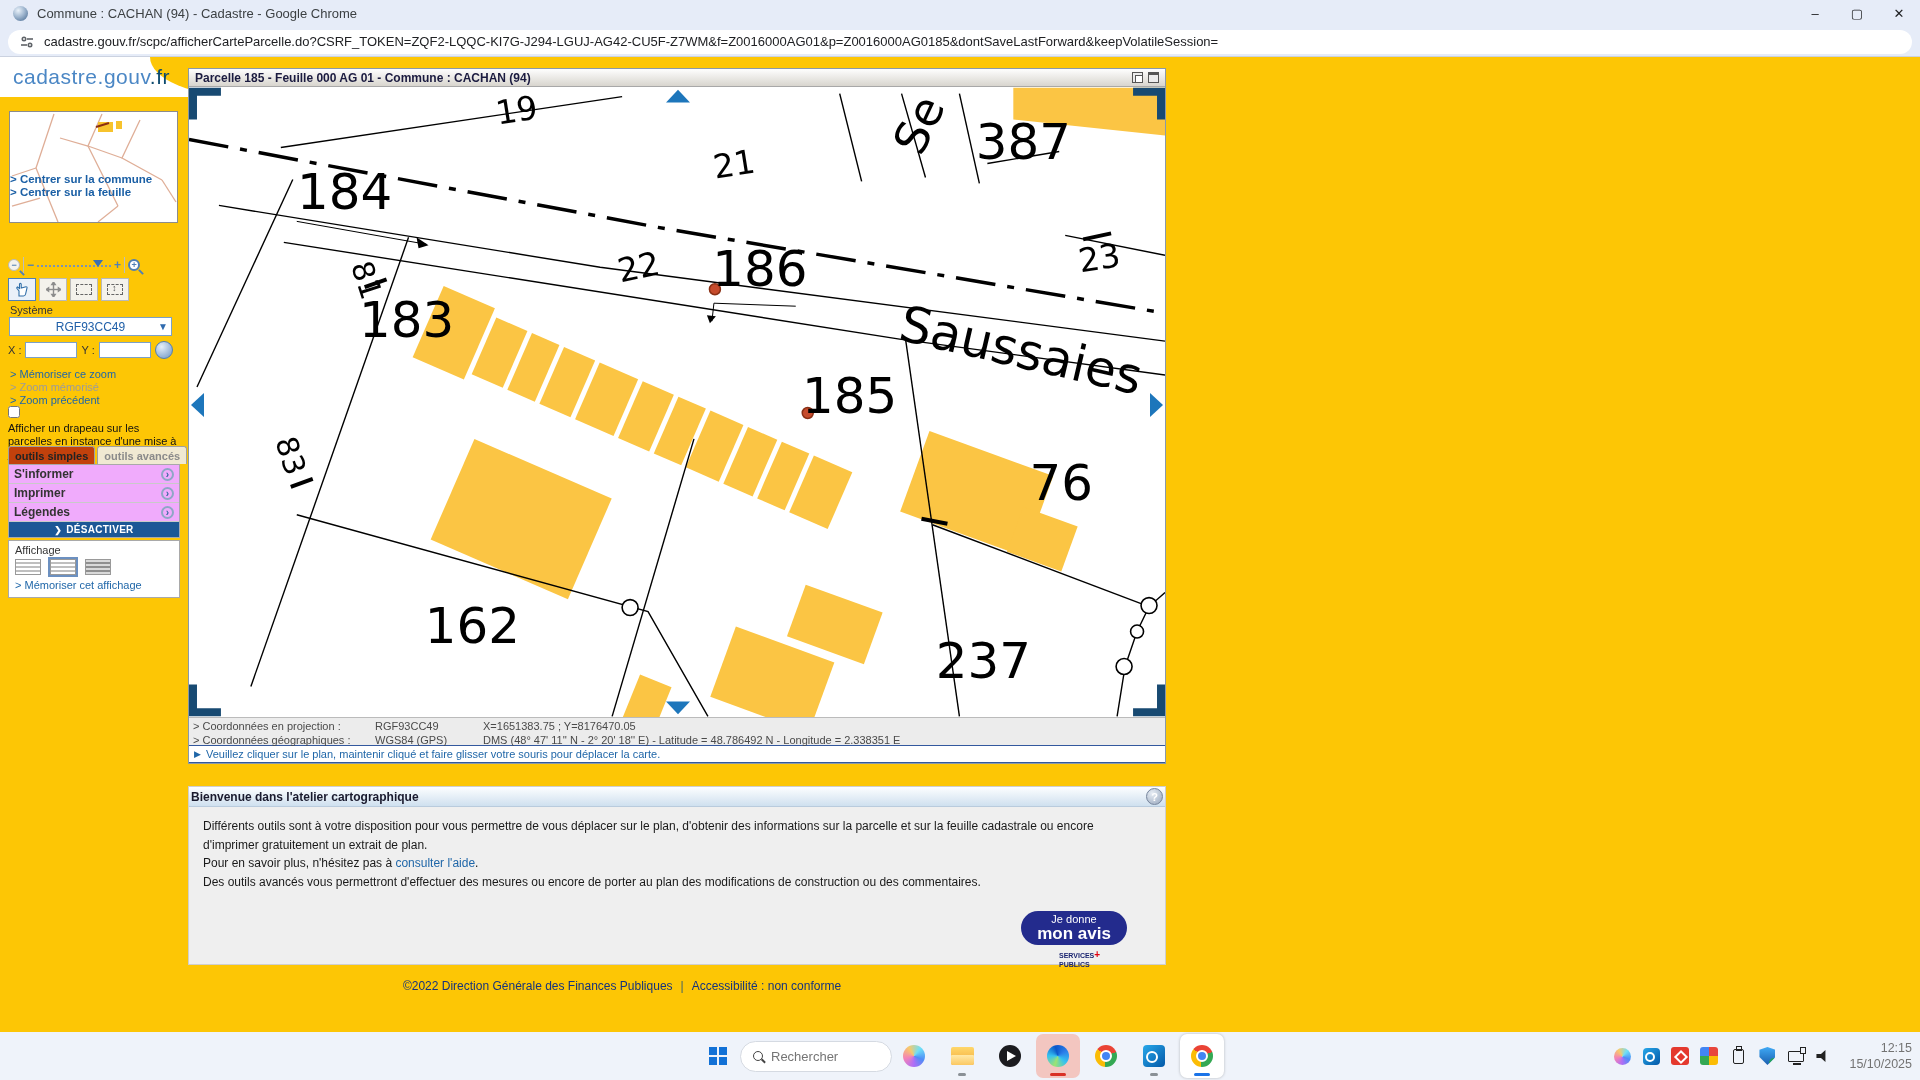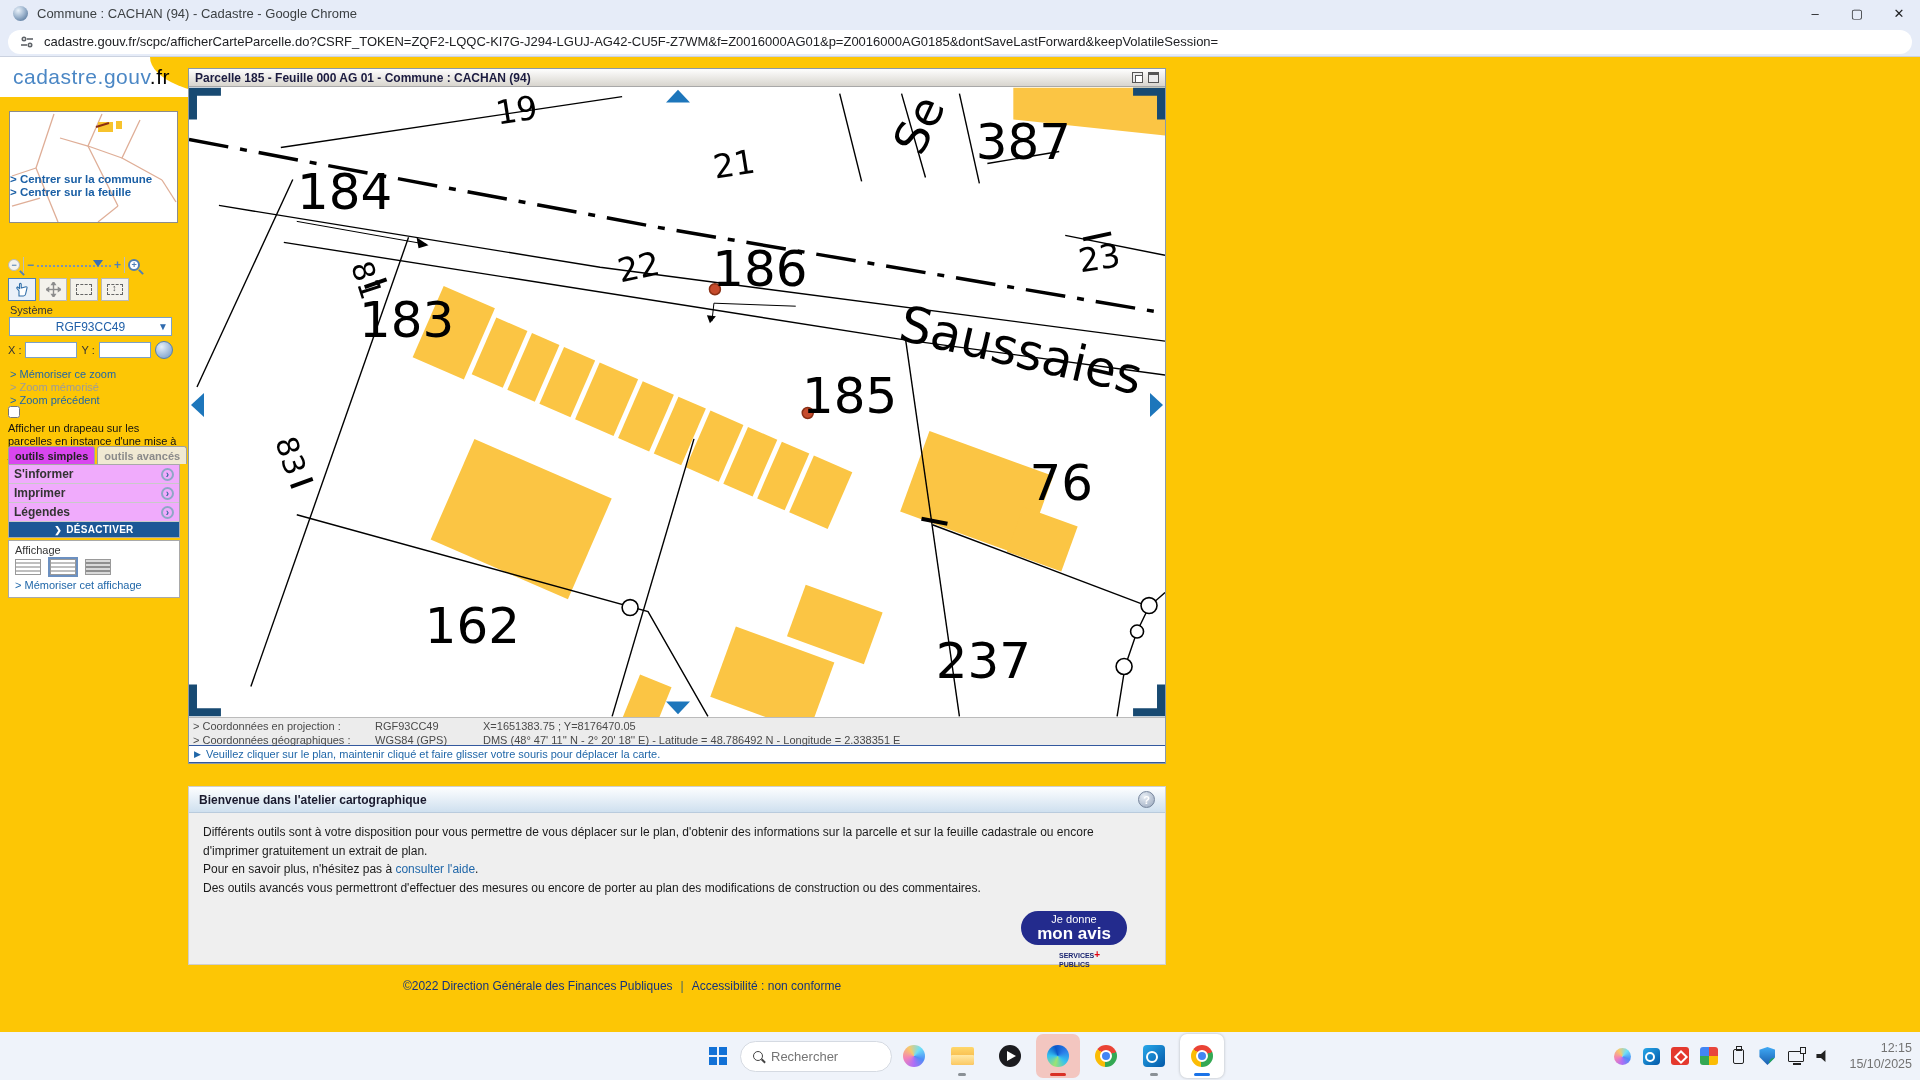--- a/index.html
+++ b/index.html
@@ -15,21 +15,21 @@
   #toolbar { position:absolute; left:0; top:27px; width:1920px; height:30px; background:#E6ECF8; border-bottom:1px solid #CBD2E0; display:flex; align-items:center; }
   #url-pill { margin-left:8px; width:1904px; height:24px; background:#FFFFFF; border-radius:13px; display:flex; align-items:center; padding:0 12px; }
   #url-text { font-size:13px; color:#202124; white-space:nowrap; overflow:hidden; }
   .tune { margin-right:10px; flex:0 0 auto; }
 
   
   #page { position:absolute; left:0; top:57px; width:1920px; height:975px; background:#FDC605; }
   #logo-band { position:absolute; left:0; top:0; width:252px; height:40px; background:#FFFFFF; }
   #logo-swoosh { position:absolute; left:150px; top:0; width:102px; height:40px; background:#FDC605; border-bottom-left-radius:95px 40px; }
   #logo { position:absolute; left:13px; top:8px; font-size:21px; letter-spacing:.5px; }
-  #logo .lm { color:#4B87C5; } #logo .ls { color:#000000; }
+  #logo .lm { color:#4B87C5; } #logo .ls { color:#0c4a6e; }
 
   
   .sb-link { position:absolute; left:10px; font-size:11.5px; font-weight:bold; color:#1A5FA5; cursor:pointer; white-space:nowrap; }
   .sb-link2 { position:absolute; left:10px; font-size:11px; color:#1F66A8; cursor:pointer; white-space:nowrap; }
   .sb-link2.dis { color:#9B9B9B; }
   #minimap { position:absolute; left:9px; top:54px; width:169px; height:112px; background:#FFFFFF; border:1px solid #8C8C8C; }
   #slider-row { position:absolute; left:8px; top:199px; width:174px; height:18px; display:flex; align-items:center; gap:3px; }
   .mag { position:relative; width:12px; height:12px; border:2px solid #4F7FB5; border-radius:50%; font-size:9px; font-weight:bold; color:#4F7FB5; display:flex; align-items:center; justify-content:center; background:#fff; }
   .mag::after { content:""; position:absolute; width:6px; height:2px; background:#4F7FB5; transform:rotate(45deg); right:-6px; bottom:-4px; }
   .mag-box { border:1px solid #B9B9B9; background:#F4F2EC; padding:2px 3px; }
@@ -48,21 +48,21 @@
   #system-select .chev { position:absolute; right:3px; color:#2F6AAE; font-size:10px; }
   #xy-row { position:absolute; left:8px; top:284px; width:178px; display:flex; align-items:center; gap:4px; }
   #xy-row label { font-size:11px; color:#333; }
   #xy-row input { width:52px; height:16px; border:1px solid #7AA0C8; font-size:11px; }
   #go-btn { width:18px; height:18px; border-radius:50%; border:1px solid #4F7FB5; background:radial-gradient(circle at 35% 30%, #E6F0FA, #6C93C4); cursor:pointer; }
   #flag-row { position:absolute; left:8px; top:348px; width:176px; display:flex; gap:4px;flex-direction:column; }
   #flag-row input { width:12px; height:12px; margin-top:1px; }
   #flag-label { font-size:11px; color:#111; line-height:1.2; }
   #tabs { position:absolute; left:8px; top:389px; display:flex; align-items:flex-end; }
   .tab { font-size:11px; font-weight:bold; padding:3px 6px 2px; border:1px solid #A0A0A0; border-bottom:none; border-radius:3px 3px 0 0; cursor:pointer; }
-  .tab.on { background:#d946ef; color:#222; position:relative; z-index:2; }
+  .tab.on { background:#c2410c; color:#222; position:relative; z-index:2; }
   .tab.off { background:#F0E9D2; color:#8A8A8A; margin-left:2px; }
   #menu-panel { position:absolute; left:8px; top:407px; width:172px; background:#f0abfc; border:1px solid #A9A9A9; z-index:1; }
   .menu-row { height:19px; display:flex; align-items:center; padding:0 5px; border-bottom:1px solid #C9C9C9; cursor:pointer; }
   .menu-row span.lbl { font-size:12px; font-weight:bold; color:#333; }
   .menu-arrow { margin-left:auto; width:13px; height:13px; border-radius:50%; border:2px solid #8FA6C6; font-size:10px; font-weight:bold; color:#35699E; line-height:9px; text-align:center; }
   #deactivate-bar { height:15px; background:#1C5796; color:#fff; font-size:10px; font-weight:bold; display:flex; align-items:center; justify-content:center; gap:4px; letter-spacing:.3px; cursor:pointer; }
   #deactivate-bar::before { content:"❯"; font-size:9px; }
   #display-panel { position:absolute; left:8px; top:483px; width:172px; height:58px; background:#fff; border:1px solid #A9A9A9; padding:3px 6px; }
   #display-label { font-size:11px; color:#333; }
   #thumbs { display:flex; gap:9px; margin-top:3px; }
@@ -82,21 +82,21 @@
   #map-canvas { position:relative; width:976px; height:630px; background:#fff; overflow:hidden; cursor:grab; }
   #coord-bar { height:28px; background:#ECECEC; border-top:1px solid #BBB; font-size:11px; color:#4A4A4A; padding:1px 4px; }
   .coord-row { display:flex; height:14px; align-items:center; }
   .coord-label { width:182px; }
   .coord-sys { width:108px; }
   #hint-bar { height:18px; background:#fff; border-top:1px solid #33589E; border-bottom:1px solid #33589E; display:flex; align-items:center; padding:0 5px; font-size:11px; color:#1F66A8; }
   #hint-bar .arr { color:#1F66A8; font-size:9px; margin-right:5px; }
 
   
   #welcome { position:absolute; left:188px; top:729px; width:978px; height:179px; background:#EFEFEF; border:1px solid #CFCFCF; }
-  #welcome-header { height:26px; background:linear-gradient(#FDFEFF,#CFE0EF); border-bottom:1px solid #B9CBDD; display:flex; align-items:center; padding:0 10px; }
+  #welcome-header { height:20px; background:linear-gradient(#FDFEFF,#CFE0EF); border-bottom:1px solid #B9CBDD; display:flex; align-items:center; padding:0 2px; }
   #welcome-title { font-size:12px; font-weight:bold; color:#1A1A2E; }
   #help-icon { margin-left:auto; width:17px; height:17px; border-radius:50%; background:radial-gradient(circle at 35% 30%, #E8EEF5, #97A6BC); border:1px solid #76859C; color:#fff; font-size:11px; font-weight:bold; text-align:center; line-height:16px; cursor:pointer; }
   #welcome-body { padding:10px 14px 0; font-size:12px; color:#1A1A1A; line-height:1.55; }
   #welcome-body .link { color:#1F66A8; cursor:pointer; }
   #feedback-btn { position:absolute; left:832px; top:124px; width:106px; height:34px; background:#232B8D; border-radius:17px; color:#fff; text-align:center; cursor:pointer; padding-top:3px; }
   #feedback-btn .l1 { font-size:11px; display:block; line-height:11px; }
   #feedback-btn .l2 { font-size:17px; font-weight:bold; display:block; line-height:17px; }
   #services-mark { position:absolute; left:870px; top:162px; font-size:7px; font-weight:bold; color:#1A2470; line-height:1.15; text-align:left; }
   #services-mark .plus { color:#E1000F; font-size:10px; }
 

